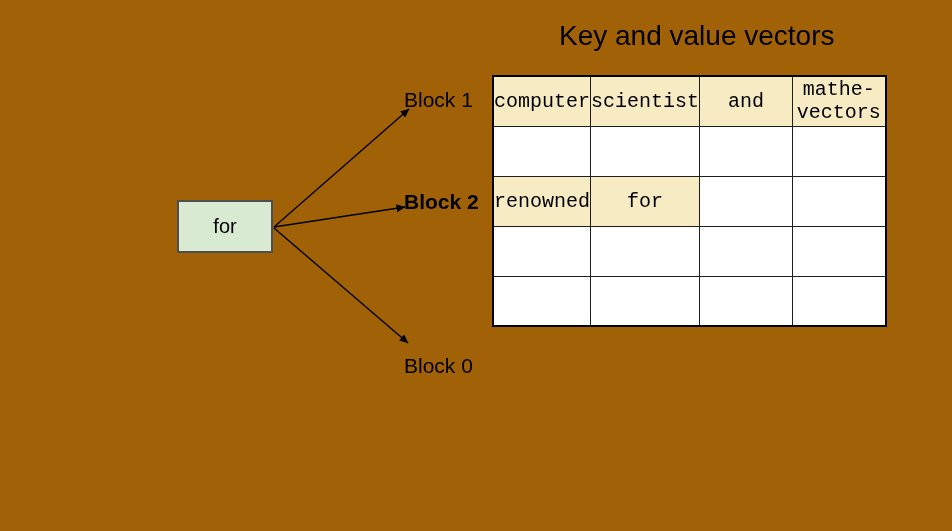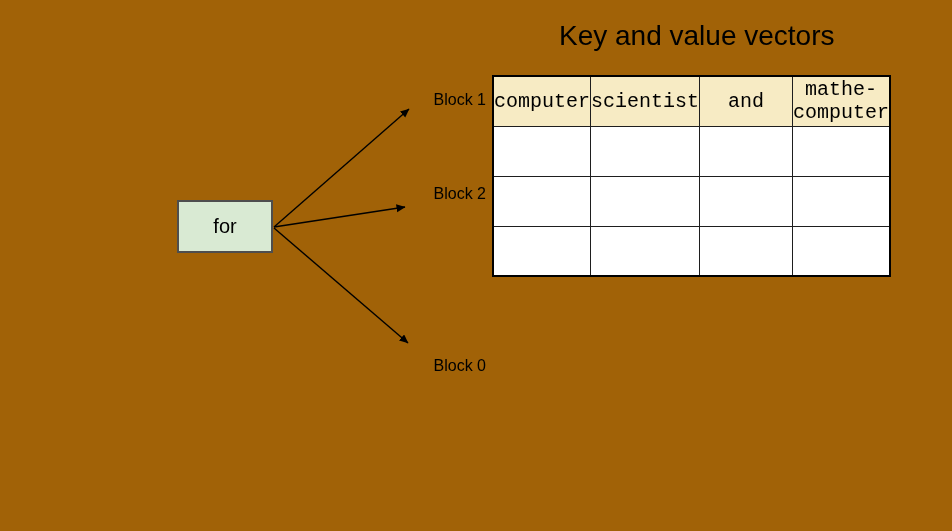--- a/index.html
+++ b/index.html
@@ -52,27 +52,27 @@
     position: absolute;
     left: 0;
     top: 0;
     width: 952px;
     height: 531px;
     pointer-events: none;
   }
   .block-label {
     position: absolute;
     width: 82px;
-    text-align: right;
-    font-size: 16px;
+    text-align: left;
+    font-size: 21px;
     line-height: 24px;
     white-space: nowrap;
   }
   .b1 { left: 404px; top: 88px; }
-  .b2 { left: 404px; top: 182px; }
+  .b2 { left: 404px; top: 190px; font-weight: bold; }
   .b0 { left: 404px; top: 354px; }
   table.kv-table {
     position: absolute;
     left: 492px;
     top: 75px;
     border-collapse: collapse;
     table-layout: fixed;
     border: 2px solid #000000;
     font-family: Liberation Mono, monospace;
   }
@@ -120,25 +120,31 @@
   <div class="block-label b2">Block 2</div>
   <div class="block-label b0">Block 0</div>
 
   <table class="kv-table">
     <tbody>
       <tr>
         <td class="hl">computer</td>
         <td class="hl">scientist</td>
         <td class="hl">and</td>
         <td class="hl">mathe-
-computer</td>
+vectors</td>
       </tr>
       <tr>
         <td></td>
         <td></td>
+        <td></td>
+        <td></td>
+      </tr>
+      <tr>
+        <td class="hl">renowned</td>
+        <td class="hl">for</td>
         <td></td>
         <td></td>
       </tr>
       <tr>
         <td></td>
         <td></td>
         <td></td>
         <td></td>
       </tr>
       <tr>

